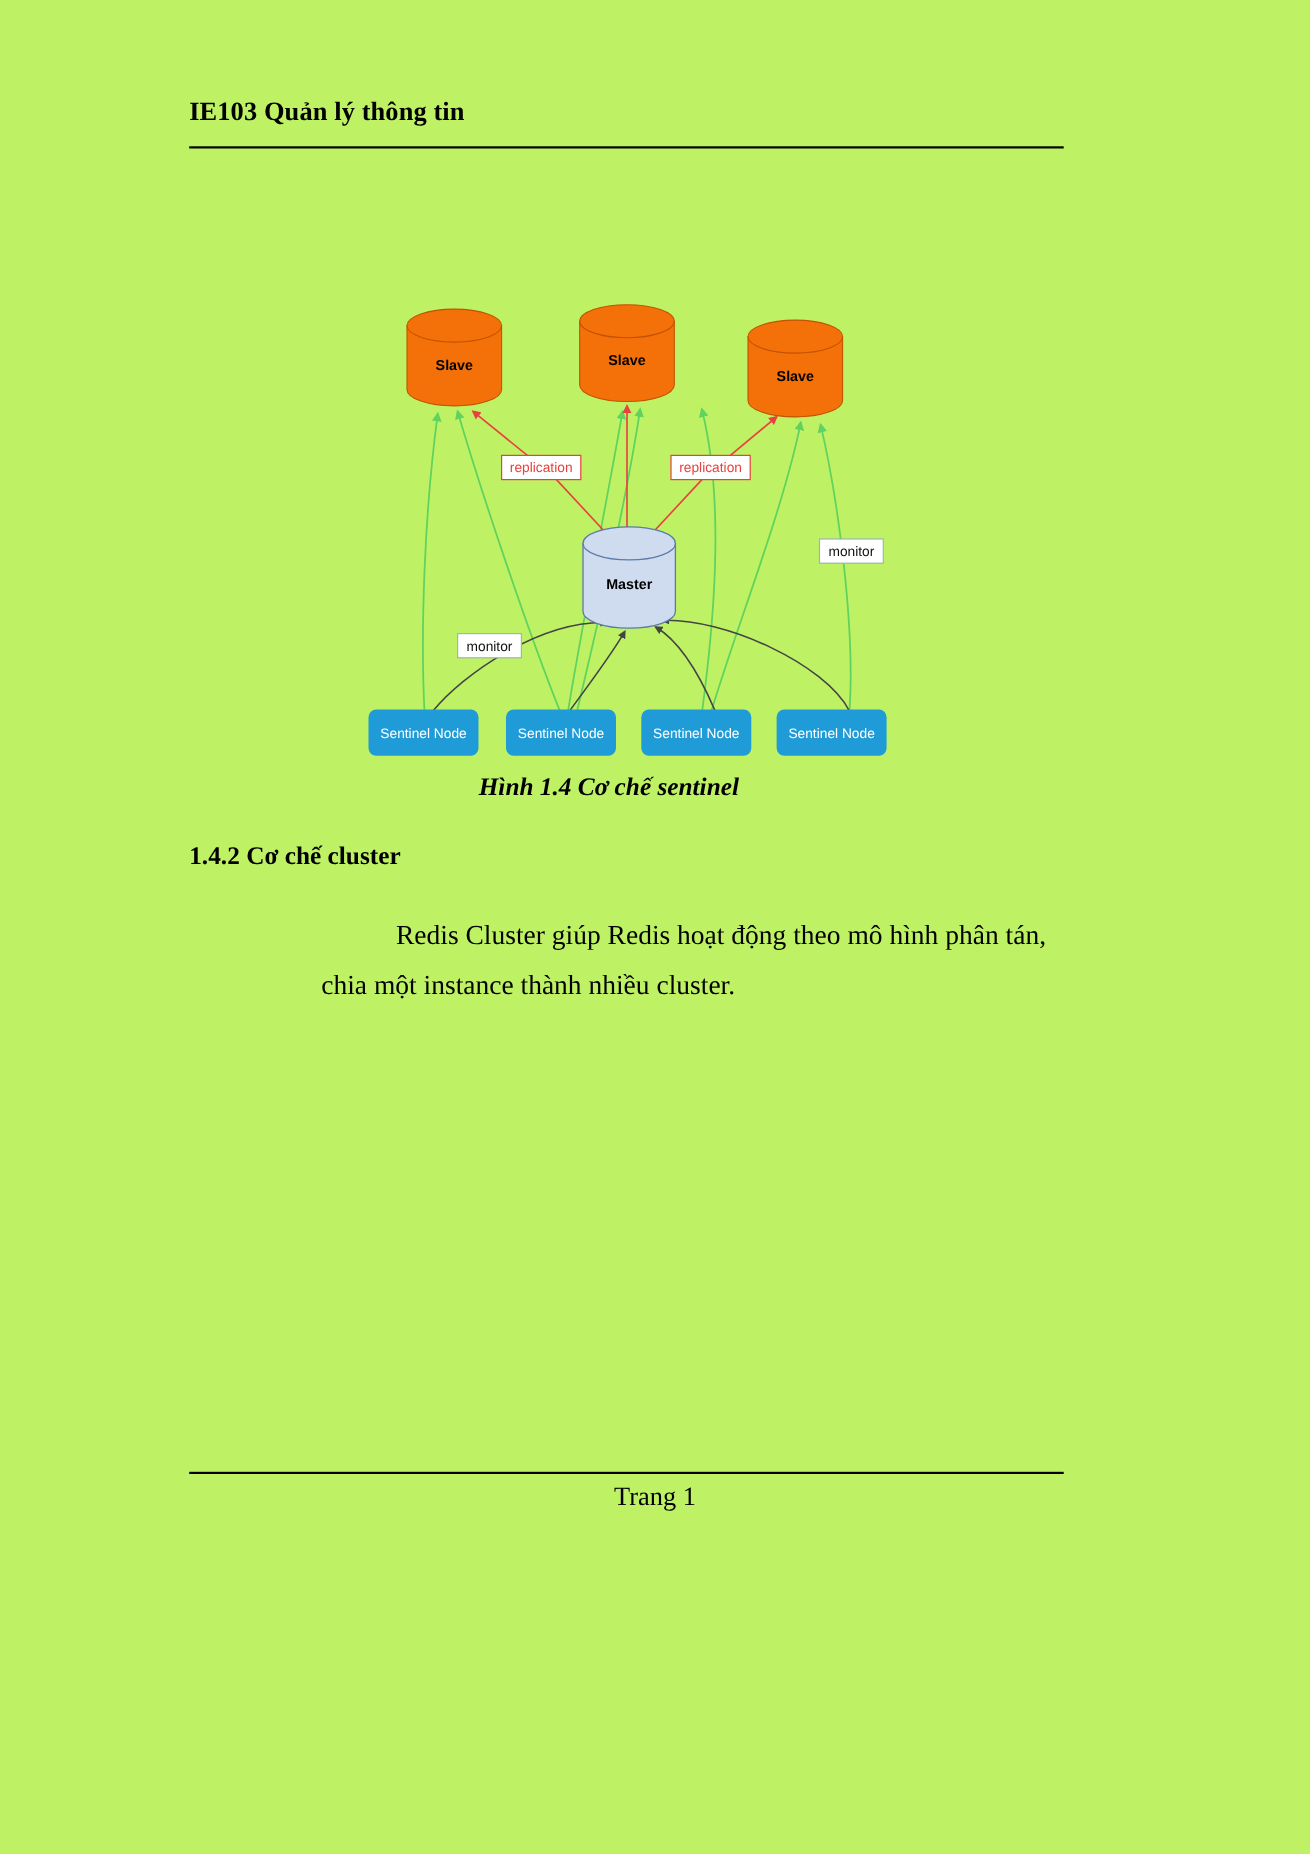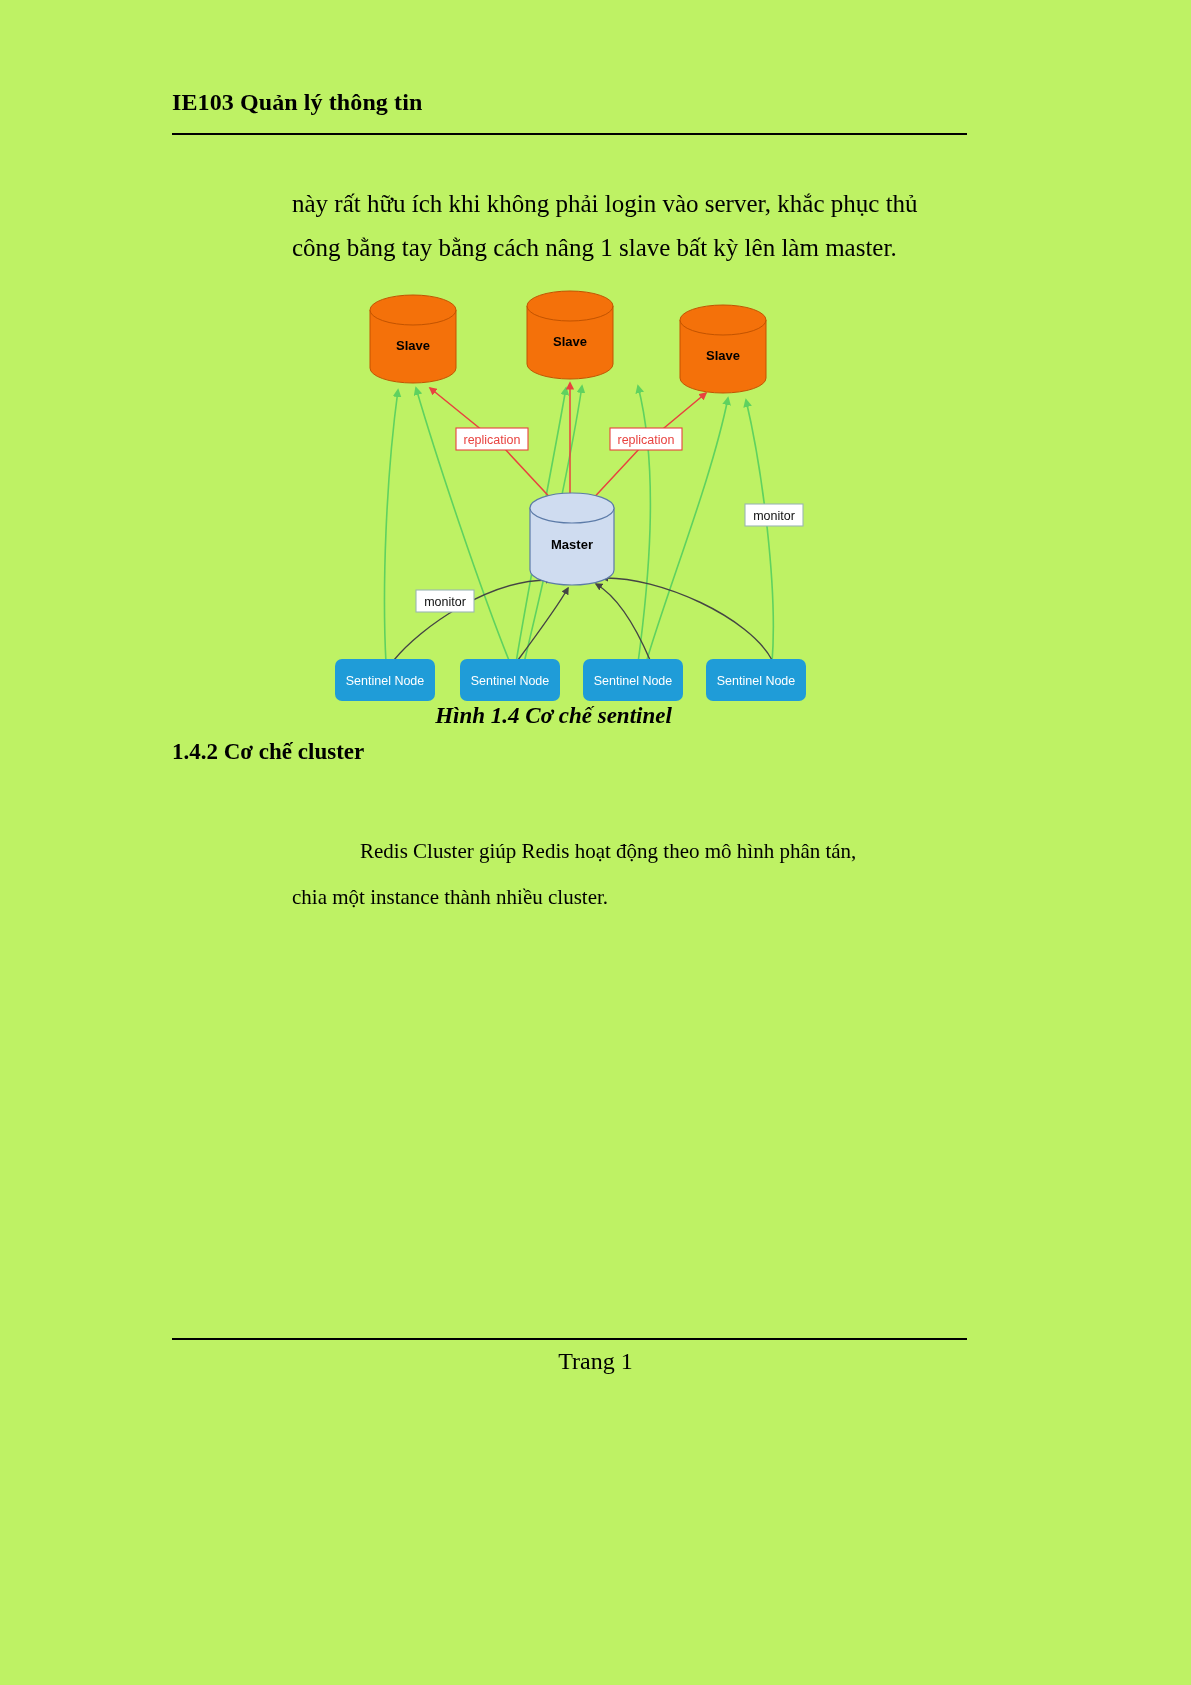--- a/index.html
+++ b/index.html
@@ -55,34 +55,34 @@
   }
   .para-line {
     font-size: 25px;
     line-height: 44px;
     white-space: nowrap;
   }
 
   .section-heading {
     position: absolute;
     left: 172px;
-    top: 739px;
+    top: 765px;
     font-size: 23px;
     font-weight: bold;
     white-space: nowrap;
   }
 
   .body-block2 {
     position: absolute;
     left: 292px;
     top: 828px;
     width: 690px;
   }
   .para-line2 {
-    font-size: 21px;
+    font-size: 25px;
     line-height: 46px;
     white-space: nowrap;
     font-family: Liberation Serif, serif;
   }
   .first-indent { padding-left: 68px; }
 
   
   .fig-caption {
     position: absolute;
     left: 0;
@@ -109,21 +109,21 @@
     top: 1348px;
     width: 1191px;
     text-align: center;
     font-size: 24px;
   }
 
   
   .diagram {
     position: absolute;
     left: 320px;
-    top: 288px;
+    top: 274px;
     width: 500px;
     height: 415px;
   }
   .diagram svg { display: block; }
 
   .node-label {
     font-family: "Liberation Sans", "DejaVu Sans", sans-serif;
     font-weight: bold;
     font-size: 13px;
     fill: #000;
@@ -141,24 +141,20 @@
 </head>
 <body>
 
 <div class="page">
 
   <div class="header">
     <div class="header-title">IE103 Quản lý thông tin</div>
   </div>
   <div class="header-rule"></div>
 
-  <div class="body-block">
-    <div class="para-line">này rất hữu ích khi không phải login vào server, khắc phục thủ</div>
-    <div class="para-line">công bằng tay bằng cách nâng 1 slave bất kỳ lên làm master.</div>
-  </div>
 
   <div class="diagram">
     <svg width="500" height="415" viewBox="0 0 500 415" xmlns="http://www.w3.org/2000/svg">
       <defs>
         <marker id="arrGreen" viewBox="0 0 10 10" refX="8" refY="5" markerWidth="5.5" markerHeight="5.5" orient="auto-start-reverse">
           <path d="M0,0 L10,5 L0,10 z" fill="#5fd25f"></path>
         </marker>
         <marker id="arrRed" viewBox="0 0 10 10" refX="8" refY="5" markerWidth="5.5" markerHeight="5.5" orient="auto-start-reverse">
           <path d="M0,0 L10,5 L0,10 z" fill="#e8423f"></path>
         </marker>

